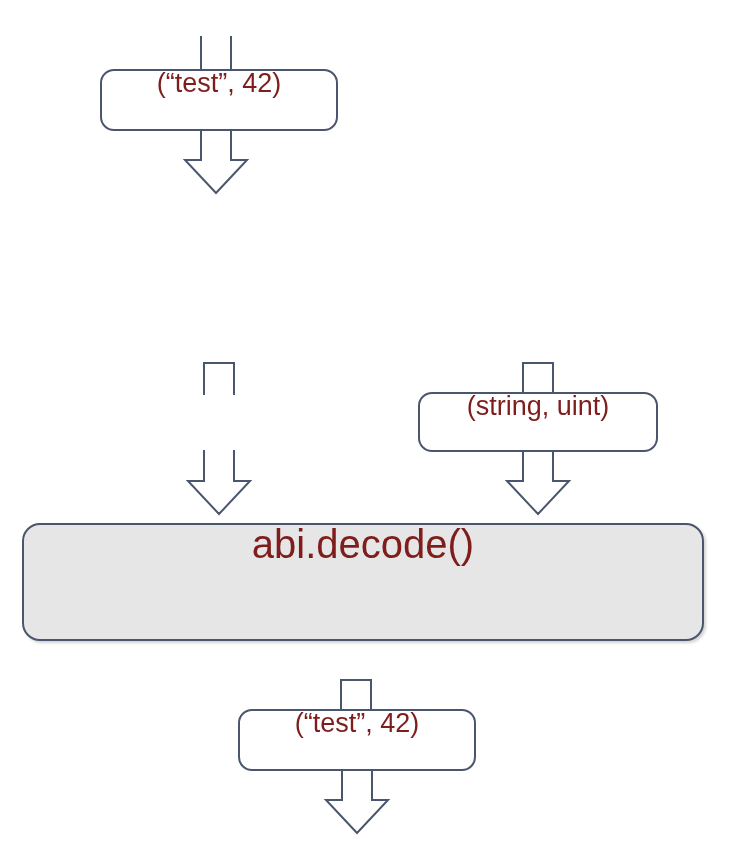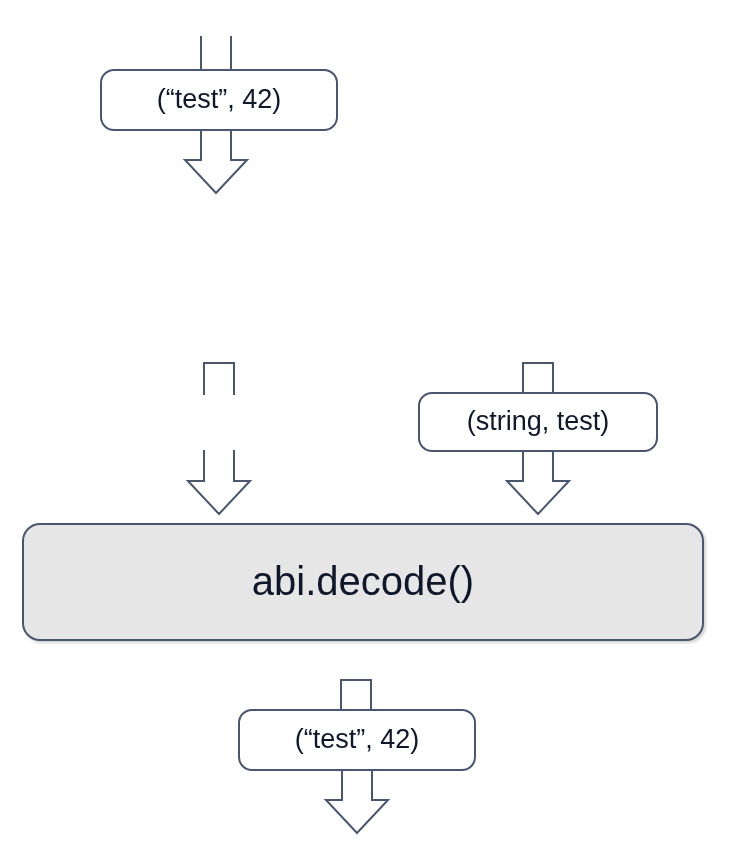--- a/index.html
+++ b/index.html
@@ -17,24 +17,23 @@
     width: 748px;
     height: 860px;
     background: #ffffff;
     overflow: hidden;
   }
   
   .node {
     position: absolute;
     box-sizing: border-box;
     display: flex;
-    align-items: center;
     justify-content: center;
     border: 2px solid #4a566e;
-    color: #0f172a;
+    color: #7f1d1d;
     line-height: 1;
     white-space: nowrap;
     z-index: 3;
   }
   .node.pill {
     background: #ffffff;
     border-radius: 14px;
     font-size: 27px;
   }
   .node.process {
@@ -99,21 +98,21 @@
 
   <div class="block-arrow" style="left:187px; top:450px; width:64px; height:66px;">
     <svg width="64" height="66" viewBox="0 0 64 66">
       <path d="M 17 0 L 17 31 L 1 31 L 32 64 L 63 31 L 47 31 L 47 0"></path>
     </svg>
   </div>
 
   <div class="stub capped" style="left:522px; top:362px; width:32px; height:33px;"></div>
 
   <div class="node pill" style="left:418px; top:392px; width:240px; height:60px;">
-    <span class="node-label">(string, test)</span>
+    <span class="node-label">(string, uint)</span>
   </div>
 
   <div class="block-arrow" style="left:506px; top:450px; width:64px; height:66px;">
     <svg width="64" height="66" viewBox="0 0 64 66">
       <path d="M 17 0 L 17 31 L 1 31 L 32 64 L 63 31 L 47 31 L 47 0"></path>
     </svg>
   </div>
 
   <div class="node process" style="left:22px; top:523px; width:682px; height:118px;">
     <span class="node-label">abi.decode()</span>

